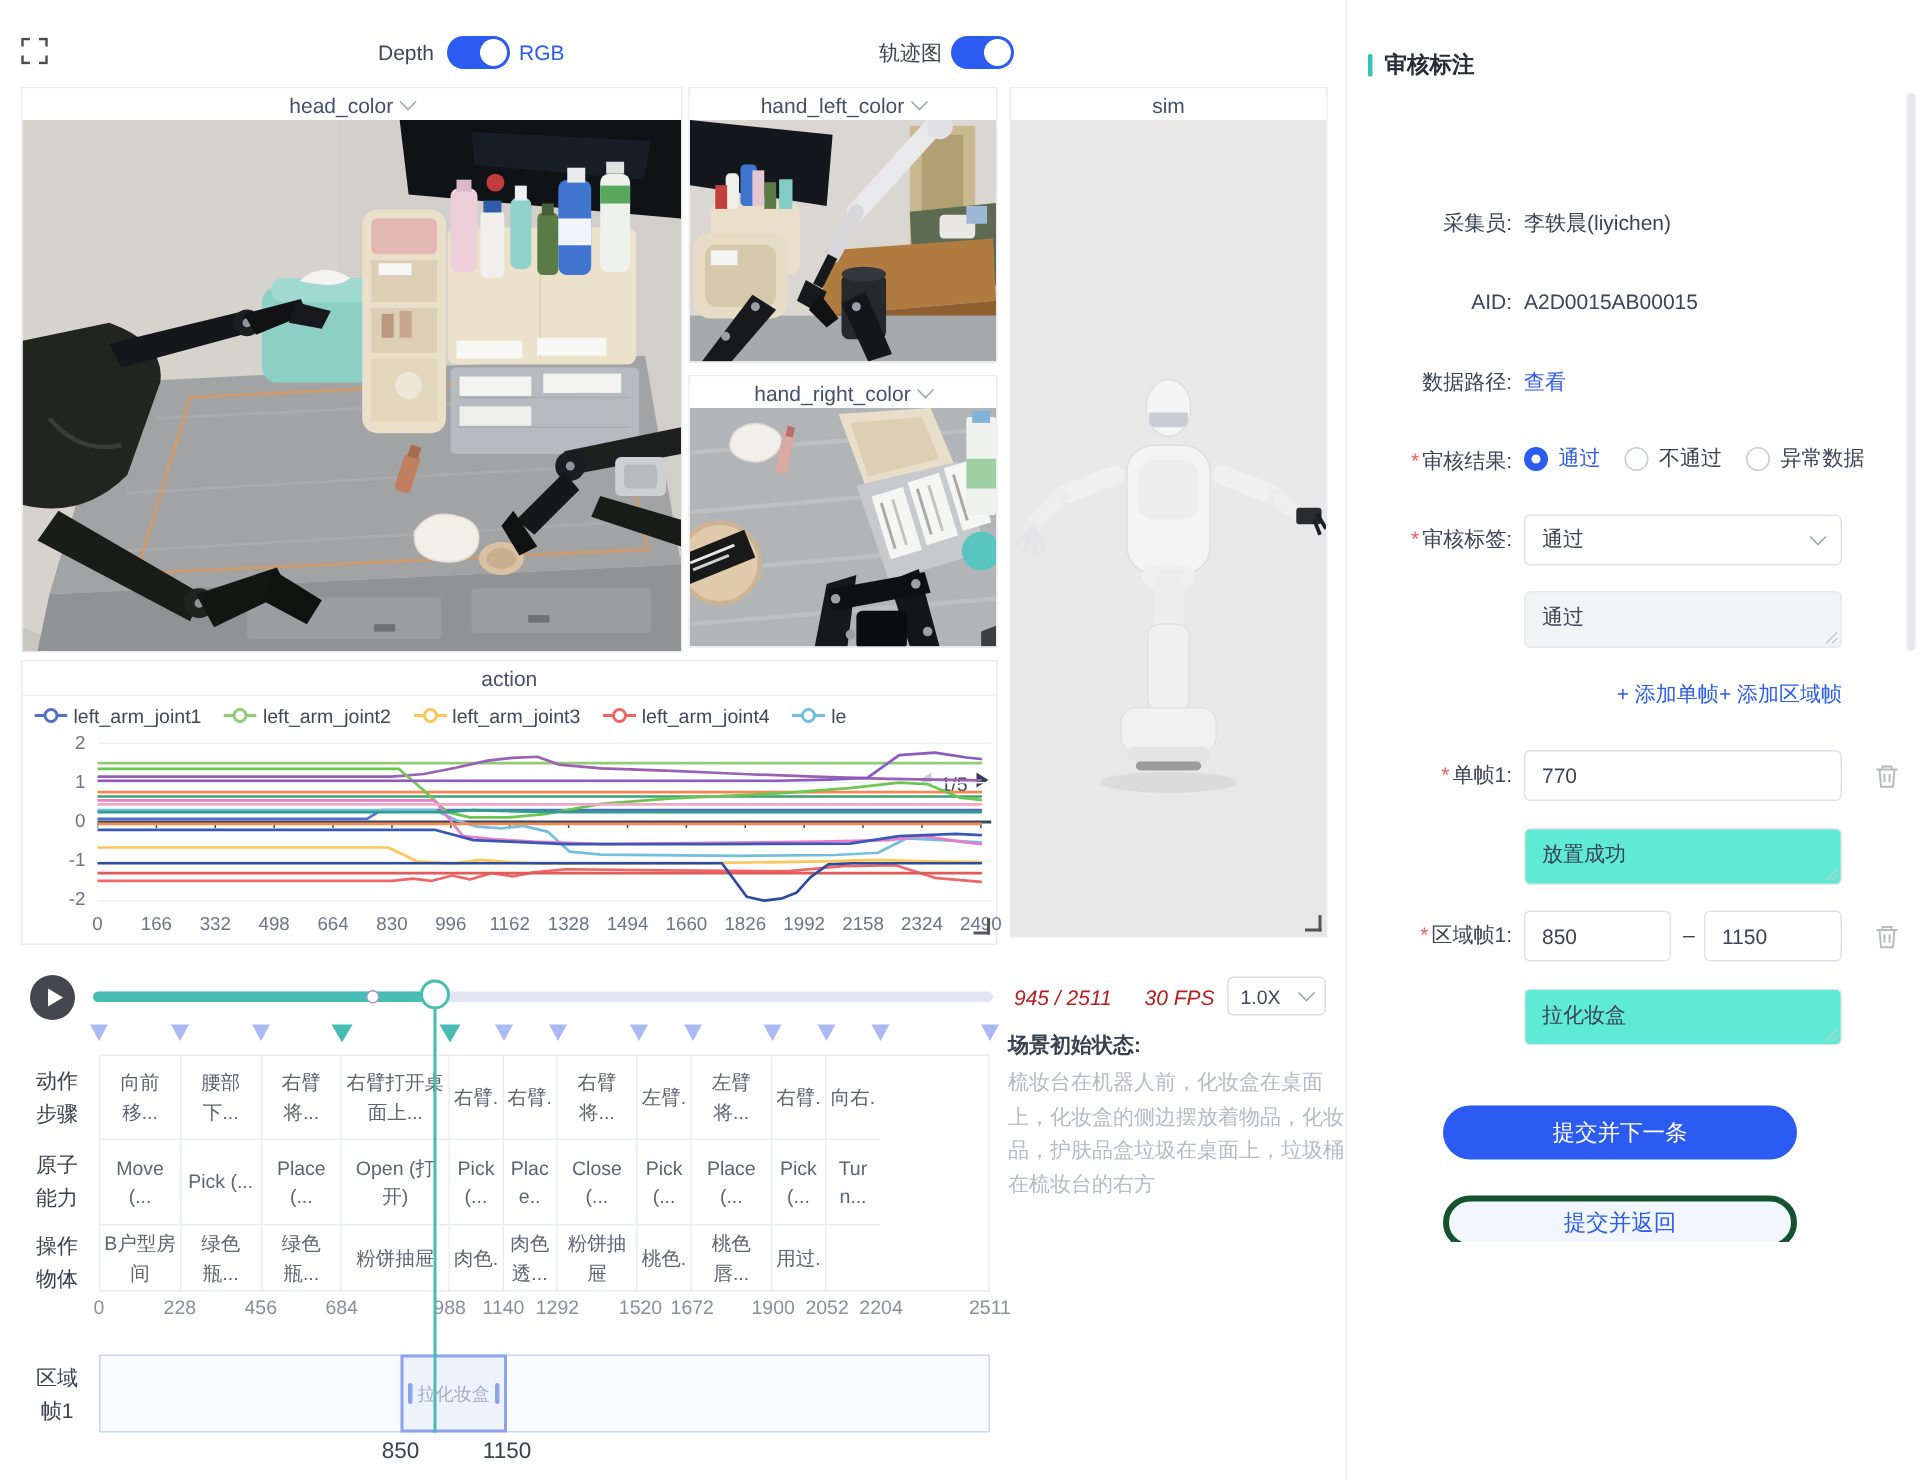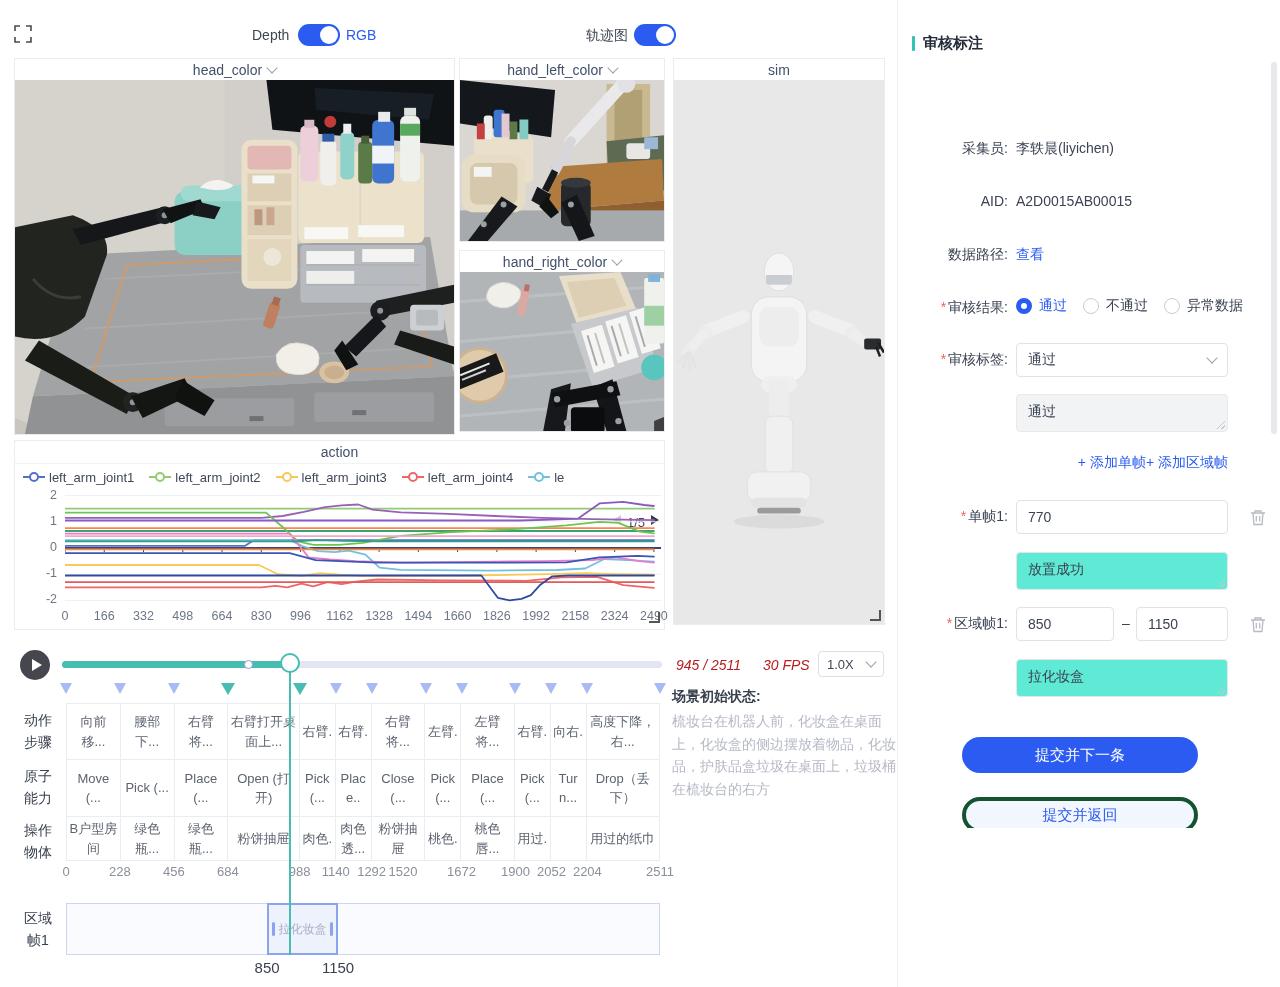--- a/index.html
+++ b/index.html
@@ -518,35 +518,30 @@
       <div class="st-col" style="width: 6.05337%;">
         <div class="st-cell" style="height: 56px;">右臂.</div>
         <div class="st-cell" style="height: 57px;">Pick (...</div>
         <div class="st-cell r3" style="height: 43px;">用过.</div>
       </div>
       <div class="st-col" style="width: 6.05337%;">
         <div class="st-cell" style="height: 56px;">向右.</div>
         <div class="st-cell" style="height: 57px;">Turn...</div>
         <div class="st-cell r3" style="height: 43px;"></div>
       </div>
-      <div class="st-col" style="width: 12.2262%;">
-        <div class="st-cell" style="height: 56px;">高度下降，右...</div>
-        <div class="st-cell" style="height: 57px;">Drop（丢下）</div>
-        <div class="st-cell r3" style="height: 43px;">用过的纸巾</div>
-      </div>
     </div>
   <div id="frame-axis">
       <span class="axis-num" style="left: 66px;">0</span>
       <span class="axis-num" style="left: 119.935px;">228</span>
       <span class="axis-num" style="left: 173.871px;">456</span>
       <span class="axis-num" style="left: 227.806px;">684</span>
       <span class="axis-num" style="left: 299.72px;">988</span>
       <span class="axis-num" style="left: 335.677px;">1140</span>
       <span class="axis-num" style="left: 371.634px;">1292</span>
-      <span class="axis-num" style="left: 403px;">1520</span>
+      <span class="axis-num" style="left: 427px;">1520</span>
       <span class="axis-num" style="left: 461.527px;">1672</span>
       <span class="axis-num" style="left: 515.462px;">1900</span>
       <span class="axis-num" style="left: 551.419px;">2052</span>
       <span class="axis-num" style="left: 587.376px;">2204</span>
       <span class="axis-num" style="left: 660px;">2511</span>
     </div>
 
   <div class="scene-title">场景初始状态:</div>
   <div class="scene-body">梳妆台在机器人前，化妆盒在桌面上，化妆盒的侧边摆放着物品，化妆品，护肤品盒垃圾在桌面上，垃圾桶在梳妆台的右方</div>
 

